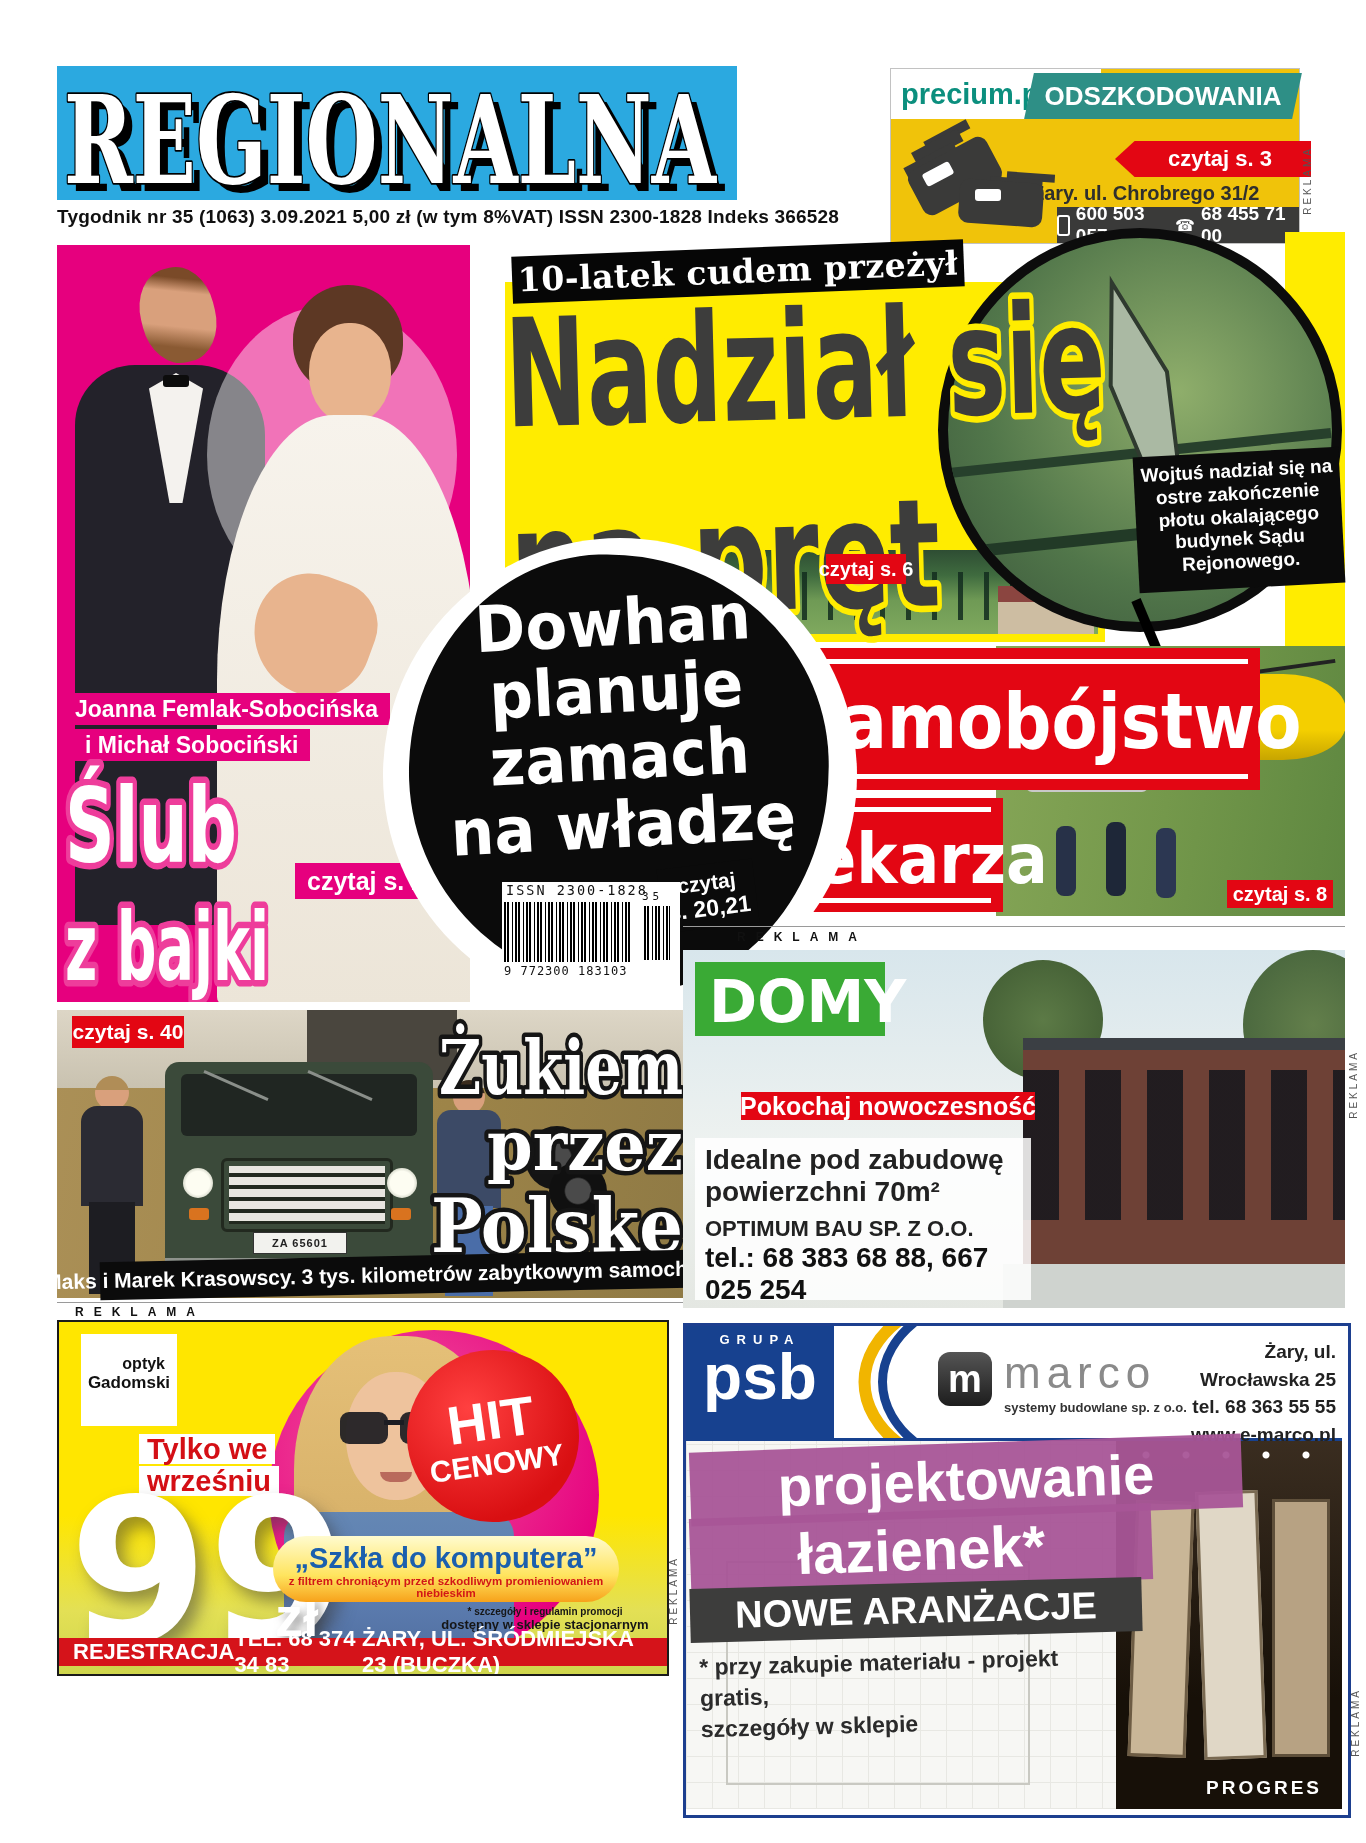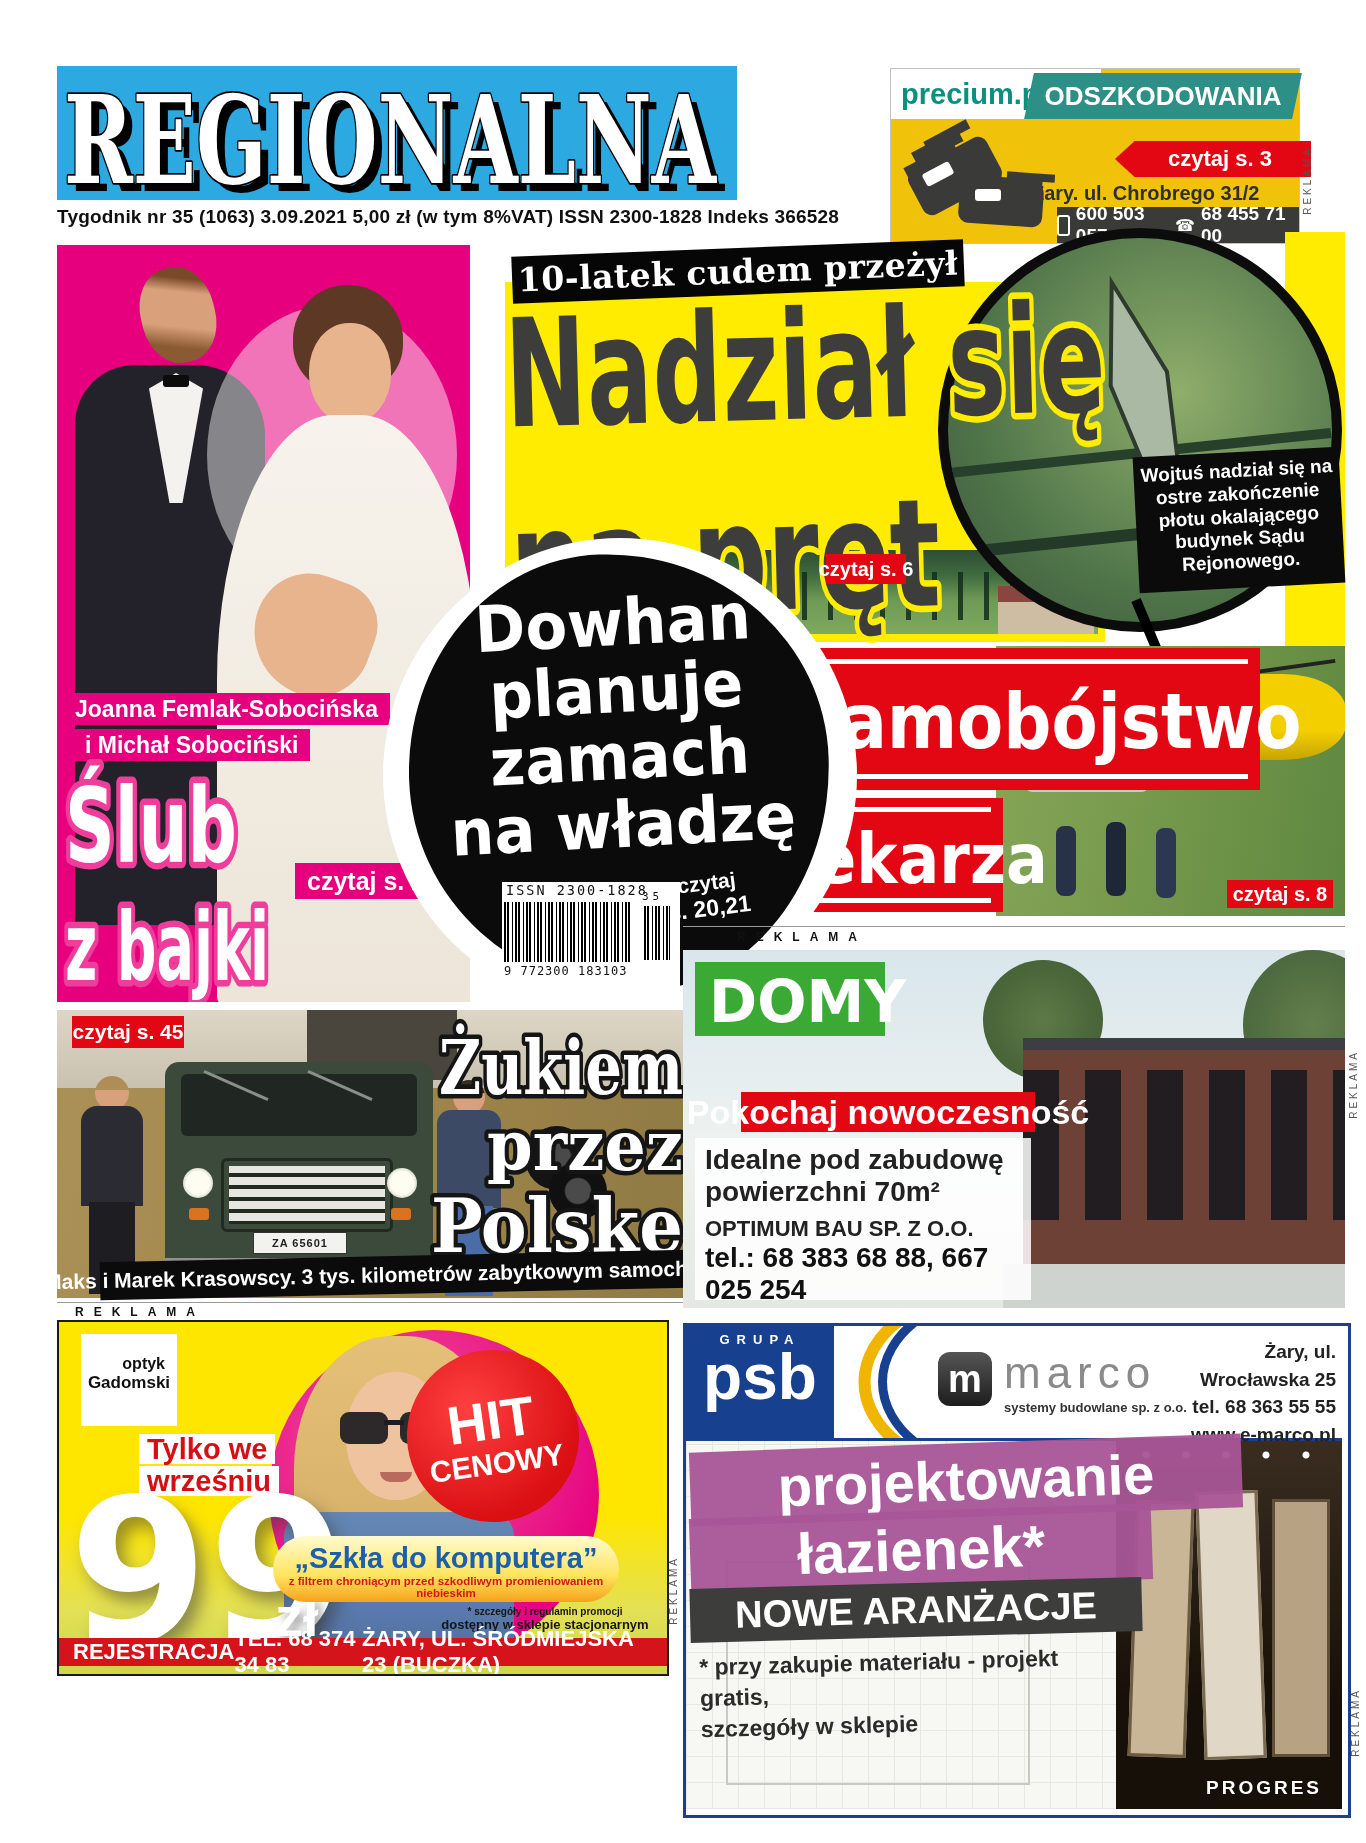--- a/index.html
+++ b/index.html
@@ -232,39 +232,39 @@
     <div class="abs" style="left:388px;top:196px;width:48px;height:90px;background:#4a6da8;"></div>
 
     <div class="abs" style="left:468px;top:116px;width:64px;height:64px;border-radius:50%;background:radial-gradient(#4a4a4a 30%,#141414 34%);"></div>
     <div class="abs" style="left:492px;top:152px;width:58px;height:58px;border-radius:50%;background:radial-gradient(#4a4a4a 30%,#101010 34%);"></div>
   </div>
   <svg class="abs" style="left:395px;top:1012px;" width="296" height="276">
     <text class="hl-zuk" x="288" y="82" font-size="74" text-anchor="end" textLength="244" lengthAdjust="spacingAndGlyphs">Żukiem</text>
     <text class="hl-zuk" x="288" y="158" font-size="70" text-anchor="end" textLength="196" lengthAdjust="spacingAndGlyphs">przez</text>
     <text class="hl-zuk" x="288" y="240" font-size="74" text-anchor="end" textLength="252" lengthAdjust="spacingAndGlyphs">Polskę</text>
   </svg>
-  <div class="abs badge bg-red" style="left:72px;top:1016px;width:112px;height:32px;font-size:21px;">czytaj s. 45</div>
+  <div class="abs badge bg-red" style="left:72px;top:1016px;width:112px;height:32px;font-size:21px;">czytaj s. 40</div>
   <div class="abs ctr bg-black" style="left:100px;top:1256px;width:588px;height:38px;transform:rotate(-1.2deg);color:#fff;font-weight:bold;font-size:21px;white-space:nowrap;">Maks i Marek Krasowscy. 3 tys. kilometrów zabytkowym samochodem</div>
 
   <div class="abs rule" style="left:57px;top:1302px;width:626px;"></div>
   <div class="abs hreklama" style="left:75px;top:1305px;">REKLAMA</div>
   <div class="abs rule" style="left:683px;top:926px;width:662px;"></div>
   <div class="abs hreklama" style="left:737px;top:930px;">REKLAMA</div>
 
   <div class="abs" style="left:683px;top:950px;width:662px;height:358px;overflow:hidden;background:linear-gradient(#d8e6ec,#eef2f0 55%,#e4e7e2);">
     <div class="abs" style="left:300px;top:10px;width:120px;height:120px;border-radius:50%;background:radial-gradient(#5c7a46,#3f5a32);"></div>
     <div class="abs" style="left:560px;top:0px;width:140px;height:150px;border-radius:50%;background:radial-gradient(#637f4b,#42603a);"></div>
     <div class="abs" style="left:340px;top:88px;width:322px;height:226px;background:#6e4136;border-top:12px solid #3b3f44;">
       <div class="abs" style="left:0;top:20px;width:322px;height:150px;background:repeating-linear-gradient(90deg,rgba(20,22,28,.85) 0 36px,transparent 36px 62px);"></div>
     </div>
     <div class="abs" style="left:320px;top:314px;width:342px;height:44px;background:#cfd3cf;"></div>
     <div class="abs green" style="left:12px;top:12px;width:190px;height:74px;">
       <div class="abs domy-word nowrap" style="left:14px;top:6px;font-size:58px;">DOMY</div>
     </div>
-    <div class="abs badge bg-red" style="left:30px;top:142px;width:294px;height:40px;font-size:34px;margin-left:28px;">Pokochaj nowoczesność</div>
+    <div class="abs badge bg-red" style="left:30px;top:142px;width:294px;height:28px;font-size:25px;margin-left:28px;">Pokochaj nowoczesność</div>
     <div class="abs info-panel" style="left:12px;top:188px;width:336px;height:162px;padding:6px 10px;box-sizing:border-box;">
       <div style="font-size:28px;font-weight:bold;color:#222;">Idealne pod zabudowę</div>
       <div style="font-size:28px;font-weight:bold;color:#222;">powierzchni 70m²</div>
       <div style="font-size:22px;font-weight:bold;color:#222;margin-top:8px;">OPTIMUM BAU SP. Z O.O.</div>
       <div style="font-size:28px;font-weight:bold;color:#111;">tel.: 68 383 68 88, 667 025 254</div>
       <div style="font-size:22px;color:#222;">e-mail: dom@optimumbau.pl</div>
     </div>
   </div>
   <div class="abs vreklama" style="left:1348px;top:1050px;">REKLAMA</div>
 

